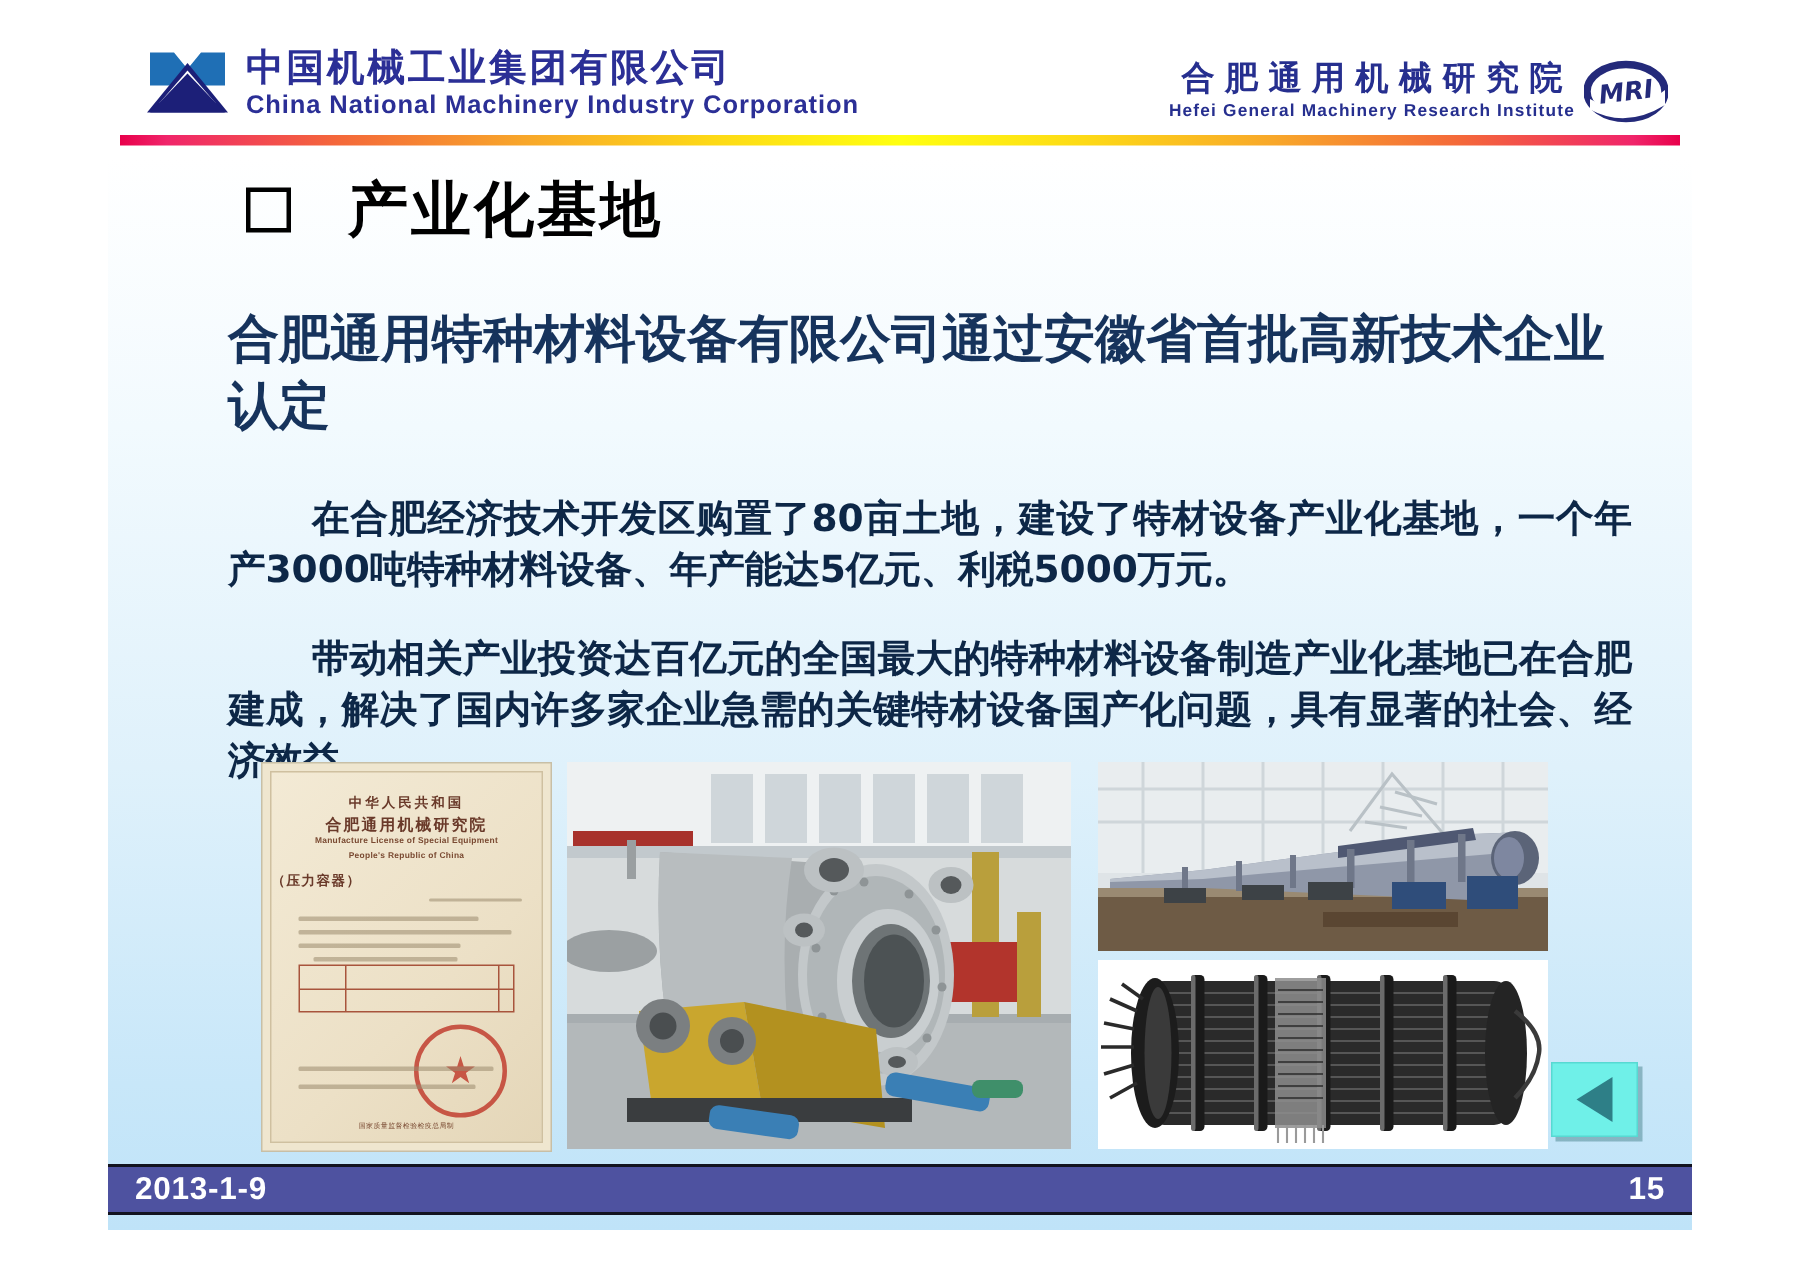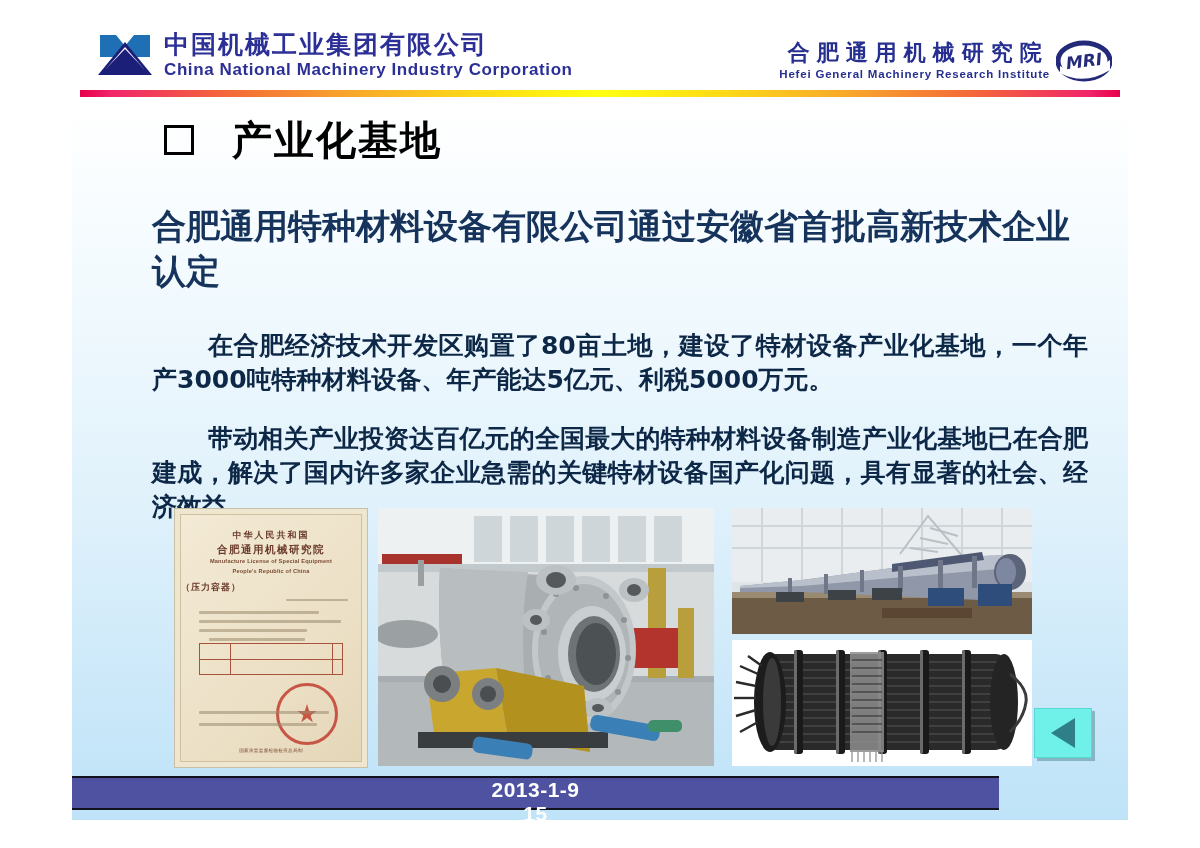--- a/index.html
+++ b/index.html
@@ -164,24 +164,24 @@
   }
   #nav-prev .tri {
     width: 0; height: 0;
     border-top: 15px solid transparent;
     border-bottom: 15px solid transparent;
     border-right: 24px solid #2e7f87;
   }
 
   
   #footer {
-    position: absolute; left: 0; top: 768px; width: 927px; height: 34px;
+    position: absolute; left: 0; top: 768px; width: 1056px; height: 34px;
     background: #4e52a0; border-top: 2px solid #12131f; border-bottom: 2px solid #12131f;
     display: flex; align-items: center; justify-content: space-between;
-    box-sizing: border-box; padding: 0 18px; flex-direction: column;
+    box-sizing: border-box; padding: 0 18px;
   }
   #footer .date, #footer .pageno {
     color: #ffffff; font-size: 21px; font-weight: bold; letter-spacing: .5px;
     font-family: "Liberation Sans", sans-serif;
   }
 </style>
 </head>
 <body>
 
 <div id="slide">

